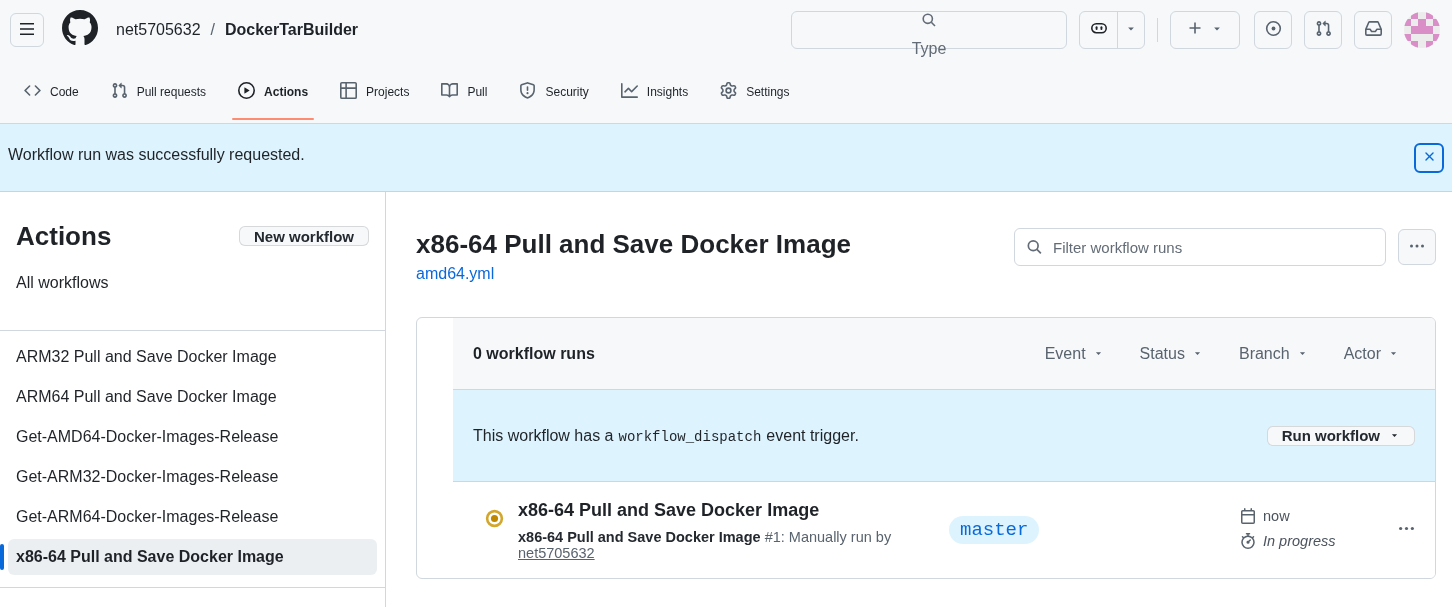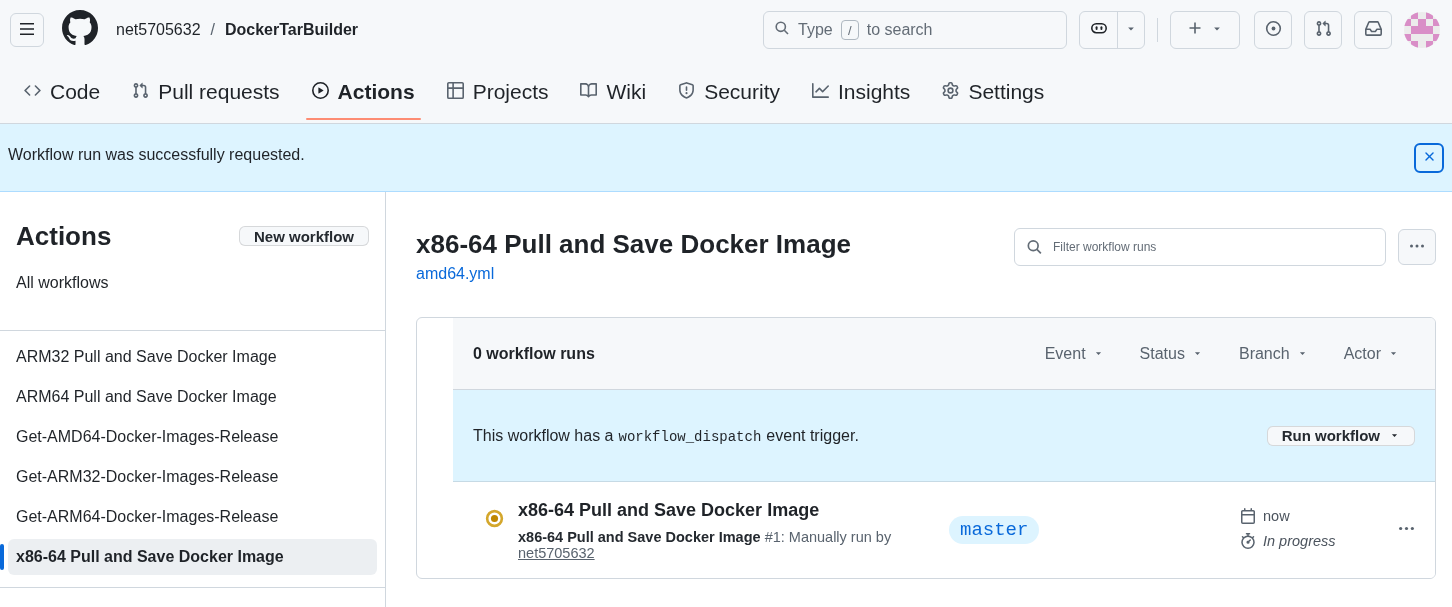--- a/index.html
+++ b/index.html
@@ -13,40 +13,40 @@
 
   
   .topbar { height:60px; background:#f6f8fa; display:flex; align-items:center; padding:0 12px 0 10px; flex:0 0 auto; }
   .hamburger { width:34px; height:34px; border:1px solid #d0d7de; border-radius:6px; background:transparent;
     display:flex; align-items:center; justify-content:center; cursor:pointer; margin-right:18px; }
   .gh-logo { margin-right:18px; display:flex; align-items:center; }
   .crumbs { display:flex; align-items:center; gap:10px; font-size:16px; }
   .crumb-sep { color:#59636e; }
   .crumb-repo { font-weight:600; }
   .topbar-spacer { flex:1; }
-  .searchbox { width:304px; height:38px; border:1px solid #d0d7de; border-radius:6px; display:flex; align-items:center;
-    gap:8px; padding:0 10px; color:#636c76; margin-right:12px; cursor:text; background:#f6f8fa; }
+  .searchbox { width:276px; height:38px; border:1px solid #d0d7de; border-radius:6px; display:flex; align-items:center;
+    gap:8px; padding:0 10px; color:#636c76; margin-right:12px; cursor:text; background:#f6f8fa;flex-direction:column; }
   .searchbox .kbd { border:1px solid #afb8c1; border-radius:4px; min-width:18px; height:20px; display:inline-flex;
     align-items:center; justify-content:center; font-size:13px; padding:0 4px; color:#636c76; }
   .split-btn { height:38px; display:flex; border:1px solid #d0d7de; border-radius:6px; margin-right:12px; overflow:hidden; }
   .split-btn > div { display:flex; align-items:center; justify-content:center; cursor:pointer; }
   .split-main { width:38px; border-right:1px solid #d0d7de; }
   .split-caret { width:26px; }
   .vdiv { width:1px; height:24px; background:#d0d7de; margin-right:12px; }
   .plus-btn { height:38px; width:70px; border:1px solid #d0d7de; border-radius:6px; display:flex; align-items:center;
     justify-content:center; gap:8px; cursor:pointer; margin-right:14px; }
   .iconbtn { width:38px; height:38px; border:1px solid #d0d7de; border-radius:6px; display:flex; align-items:center;
     justify-content:center; cursor:pointer; margin-right:12px; }
   .avatar { width:36px; height:36px; border-radius:50%; overflow:hidden; cursor:pointer; flex:0 0 auto; }
 
   
   .tabs { height:64px; background:#f6f8fa; border-bottom:1px solid #d0d7de; display:flex; align-items:stretch;
     padding:0 8px; flex:0 0 auto; }
   .tab { display:flex; align-items:center; gap:9px; padding:0 10px; margin:4px 6px; position:relative; cursor:pointer;
-    color:#1f2328; text-decoration:none; font-size:21px; }
+    color:#1f2328; text-decoration:none; font-size:12px; }
   .tab svg { fill:#59636e; }
   .tab.active { font-weight:700; }
   .tab.active svg { fill:#1f2328; }
   .tab.active::after { content:""; position:absolute; left:4px; right:4px; bottom:-1px; height:2px;
     background:#fd8c73; border-radius:3px; }
 
   
   .flash { height:68px; background:#ddf4ff; border-bottom:1px solid rgba(84,174,255,.35); display:flex;
     align-items:center; padding:0 48px 5px 8px; position:relative; flex:0 0 auto; }
   .flash-close { position:absolute; right:8px; top:50%; transform:translateY(-50%); width:30px; height:30px;
@@ -70,21 +70,21 @@
     background:#0969da; border-radius:3px; }
 
   .main { flex:1; padding:36px 16px 0 30px; min-width:0; }
   .main-head { display:flex; justify-content:space-between; align-items:flex-start; }
   .main-title { font-size:26px; font-weight:600; margin:0; line-height:32px; }
   .yml-link { color:#0969da; text-decoration:none; display:inline-block; margin-top:5px; cursor:pointer; }
   .head-right { display:flex; gap:12px; align-items:center; }
   .filter-wrap { position:relative; }
   .filter-wrap svg { position:absolute; left:12px; top:50%; transform:translateY(-50%); }
   .filter-input { width:372px; height:38px; border:1px solid #d0d7de; border-radius:6px; padding:0 12px 0 38px;
-    font-size:12px; font-family:inherit; color:#1f2328; background:#fff; outline:none; }
+    font-size:15px; font-family:inherit; color:#1f2328; background:#fff; outline:none; }
   .filter-input::placeholder { color:#636c76; }
   .kebab-btn { width:38px; height:36px; border:1px solid #d0d7de; border-radius:6px; background:#f6f8fa;
     display:flex; align-items:center; justify-content:center; cursor:pointer; }
 
   .runs-box { margin-top:34px; border:1px solid #d0d7de; border-radius:6px; overflow:hidden;padding-left:36px; }
   .box-header { height:72px; background:#f6f8fa; border-bottom:1px solid #d0d7de; display:flex; align-items:center;
     justify-content:space-between; padding:0 36px 0 20px; }
   .runs-count { font-weight:700; }
   .run-filters { display:flex; gap:36px; }
   .run-filter { display:flex; align-items:center; gap:7px; color:#59636e; cursor:pointer; }
@@ -246,21 +246,21 @@
     <a class="tab">
       <span><svg width="17" height="17" viewBox="0 0 16 16">
             <path d="M0 1.75C0 .784.784 0 1.75 0h12.5C15.216 0 16 .784 16 1.75v12.5A1.75 1.75 0 0 1 14.25 16H1.75A1.75 1.75 0 0 1 0 14.25ZM6.5 6.5v8h7.75a.25.25 0 0 0 .25-.25V6.5Zm8-1.5V1.75a.25.25 0 0 0-.25-.25H6.5V5Zm-9.5 0V1.5H1.75a.25.25 0 0 0-.25.25V5Zm-3.5 1.5v7.75c0 .138.112.25.25.25H5v-8Z"></path>
           </svg></span>
       <span>Projects</span>
     </a>
     <a class="tab">
       <span><svg width="17" height="17" viewBox="0 0 16 16">
             <path d="M0 1.75A.75.75 0 0 1 .75 1h4.253c1.227 0 2.317.59 3 1.501A3.743 3.743 0 0 1 11.006 1h4.245a.75.75 0 0 1 .75.75v10.5a.75.75 0 0 1-.75.75h-4.507a2.25 2.25 0 0 0-1.591.659l-.622.621a.75.75 0 0 1-1.06 0l-.622-.621A2.25 2.25 0 0 0 5.258 13H.75a.75.75 0 0 1-.75-.75Zm7.251 10.324.004-5.073-.002-2.253A2.25 2.25 0 0 0 5.003 2.5H1.5v9h3.757a3.75 3.75 0 0 1 1.994.574ZM8.755 4.75l-.004 7.322a3.752 3.752 0 0 1 1.992-.572H14.5v-9h-3.495a2.25 2.25 0 0 0-2.25 2.25Z"></path>
           </svg></span>
-      <span>Wiki</span>
+      <span>Pull</span>
     </a>
     <a class="tab">
       <span><svg width="17" height="17" viewBox="0 0 16 16">
             <path d="M7.467.133a1.748 1.748 0 0 1 1.066 0l5.25 1.68A1.75 1.75 0 0 1 15 3.48V7c0 1.566-.32 3.182-1.303 4.682-.983 1.498-2.585 2.813-5.032 3.855a1.697 1.697 0 0 1-1.33 0c-2.447-1.042-4.049-2.357-5.032-3.855C1.32 10.182 1 8.566 1 7V3.48a1.75 1.75 0 0 1 1.217-1.667Zm.61 1.429a.25.25 0 0 0-.153 0l-5.25 1.68a.25.25 0 0 0-.174.238V7c0 1.358.275 2.666 1.057 3.86.784 1.194 2.121 2.34 4.366 3.297a.196.196 0 0 0 .154 0c2.245-.956 3.582-2.104 4.366-3.298C13.225 9.666 13.5 8.36 13.5 7V3.48a.251.251 0 0 0-.174-.237l-5.25-1.68ZM8.75 4.75v3a.75.75 0 0 1-1.5 0v-3a.75.75 0 0 1 1.5 0ZM9 10.5a1 1 0 1 1-2 0 1 1 0 0 1 2 0Z"></path>
           </svg></span>
       <span>Security</span>
     </a>
     <a class="tab">
       <span><svg width="17" height="17" viewBox="0 0 16 16">
             <path d="M1.5 1.75V13.5h13.75a.75.75 0 0 1 0 1.5H.75a.75.75 0 0 1-.75-.75V1.75a.75.75 0 0 1 1.5 0Zm14.28 2.53-5.25 5.25a.75.75 0 0 1-1.06 0L7 7.06 4.28 9.78a.751.751 0 0 1-1.042-.018.751.751 0 0 1-.018-1.042l3.25-3.25a.75.75 0 0 1 1.06 0L10 7.94l4.72-4.72a.751.751 0 0 1 1.042.018.751.751 0 0 1 .018 1.042Z"></path>

